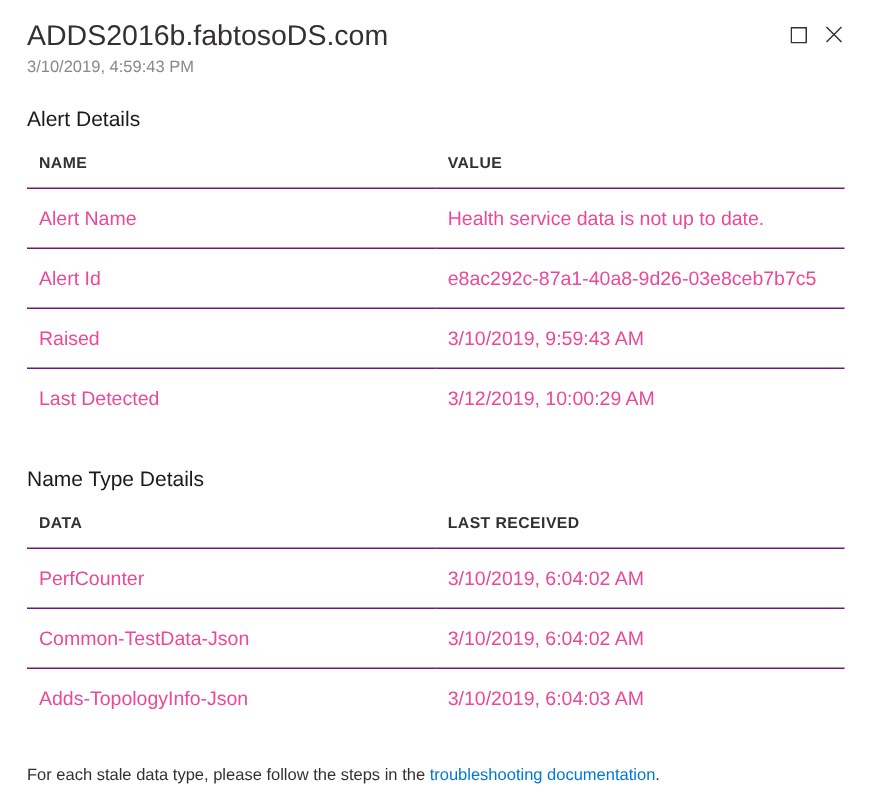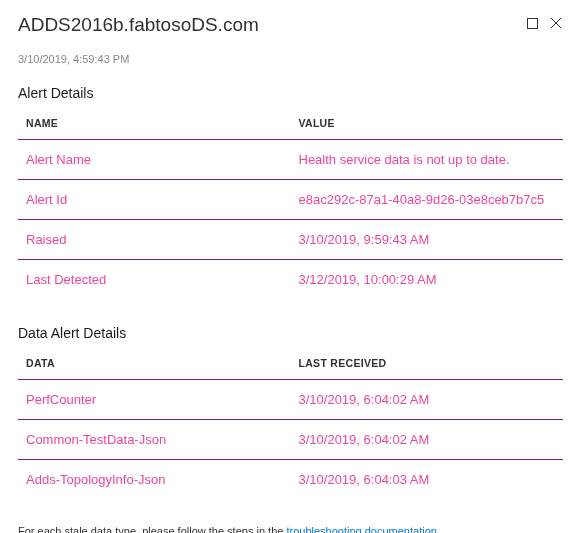--- a/index.html
+++ b/index.html
@@ -18,21 +18,21 @@
   .title {
     font-size: 19px;
     font-weight: 400;
     color: #323130;
     margin: 0;
     line-height: 1.2;
   }
   .timestamp {
     font-size: 11px;
     color: #888;
-    margin-top: 16px;
+    margin-top: 2px;
   }
   .win-controls {
     position: absolute;
     right: 0;
     top: 2px;
     display: flex;
     gap: 10px;
   }
   .win-btn {
     width: 14px;
@@ -132,21 +132,21 @@
         </tr>
         <tr>
           <td>Last Detected</td>
           <td>3/12/2019, 10:00:29 AM</td>
         </tr>
       </tbody>
     </table>
   </div>
 
   <div class="section">
-    <h2 class="section-title">Data Alert Details</h2>
+    <h2 class="section-title">Name Type Details</h2>
     <table>
       <colgroup>
           <col class="col-left">
           <col class="col-right">
         </colgroup>
       <thead>
         <tr>
           <th>DATA</th>
           <th>LAST RECEIVED</th>
         </tr>

